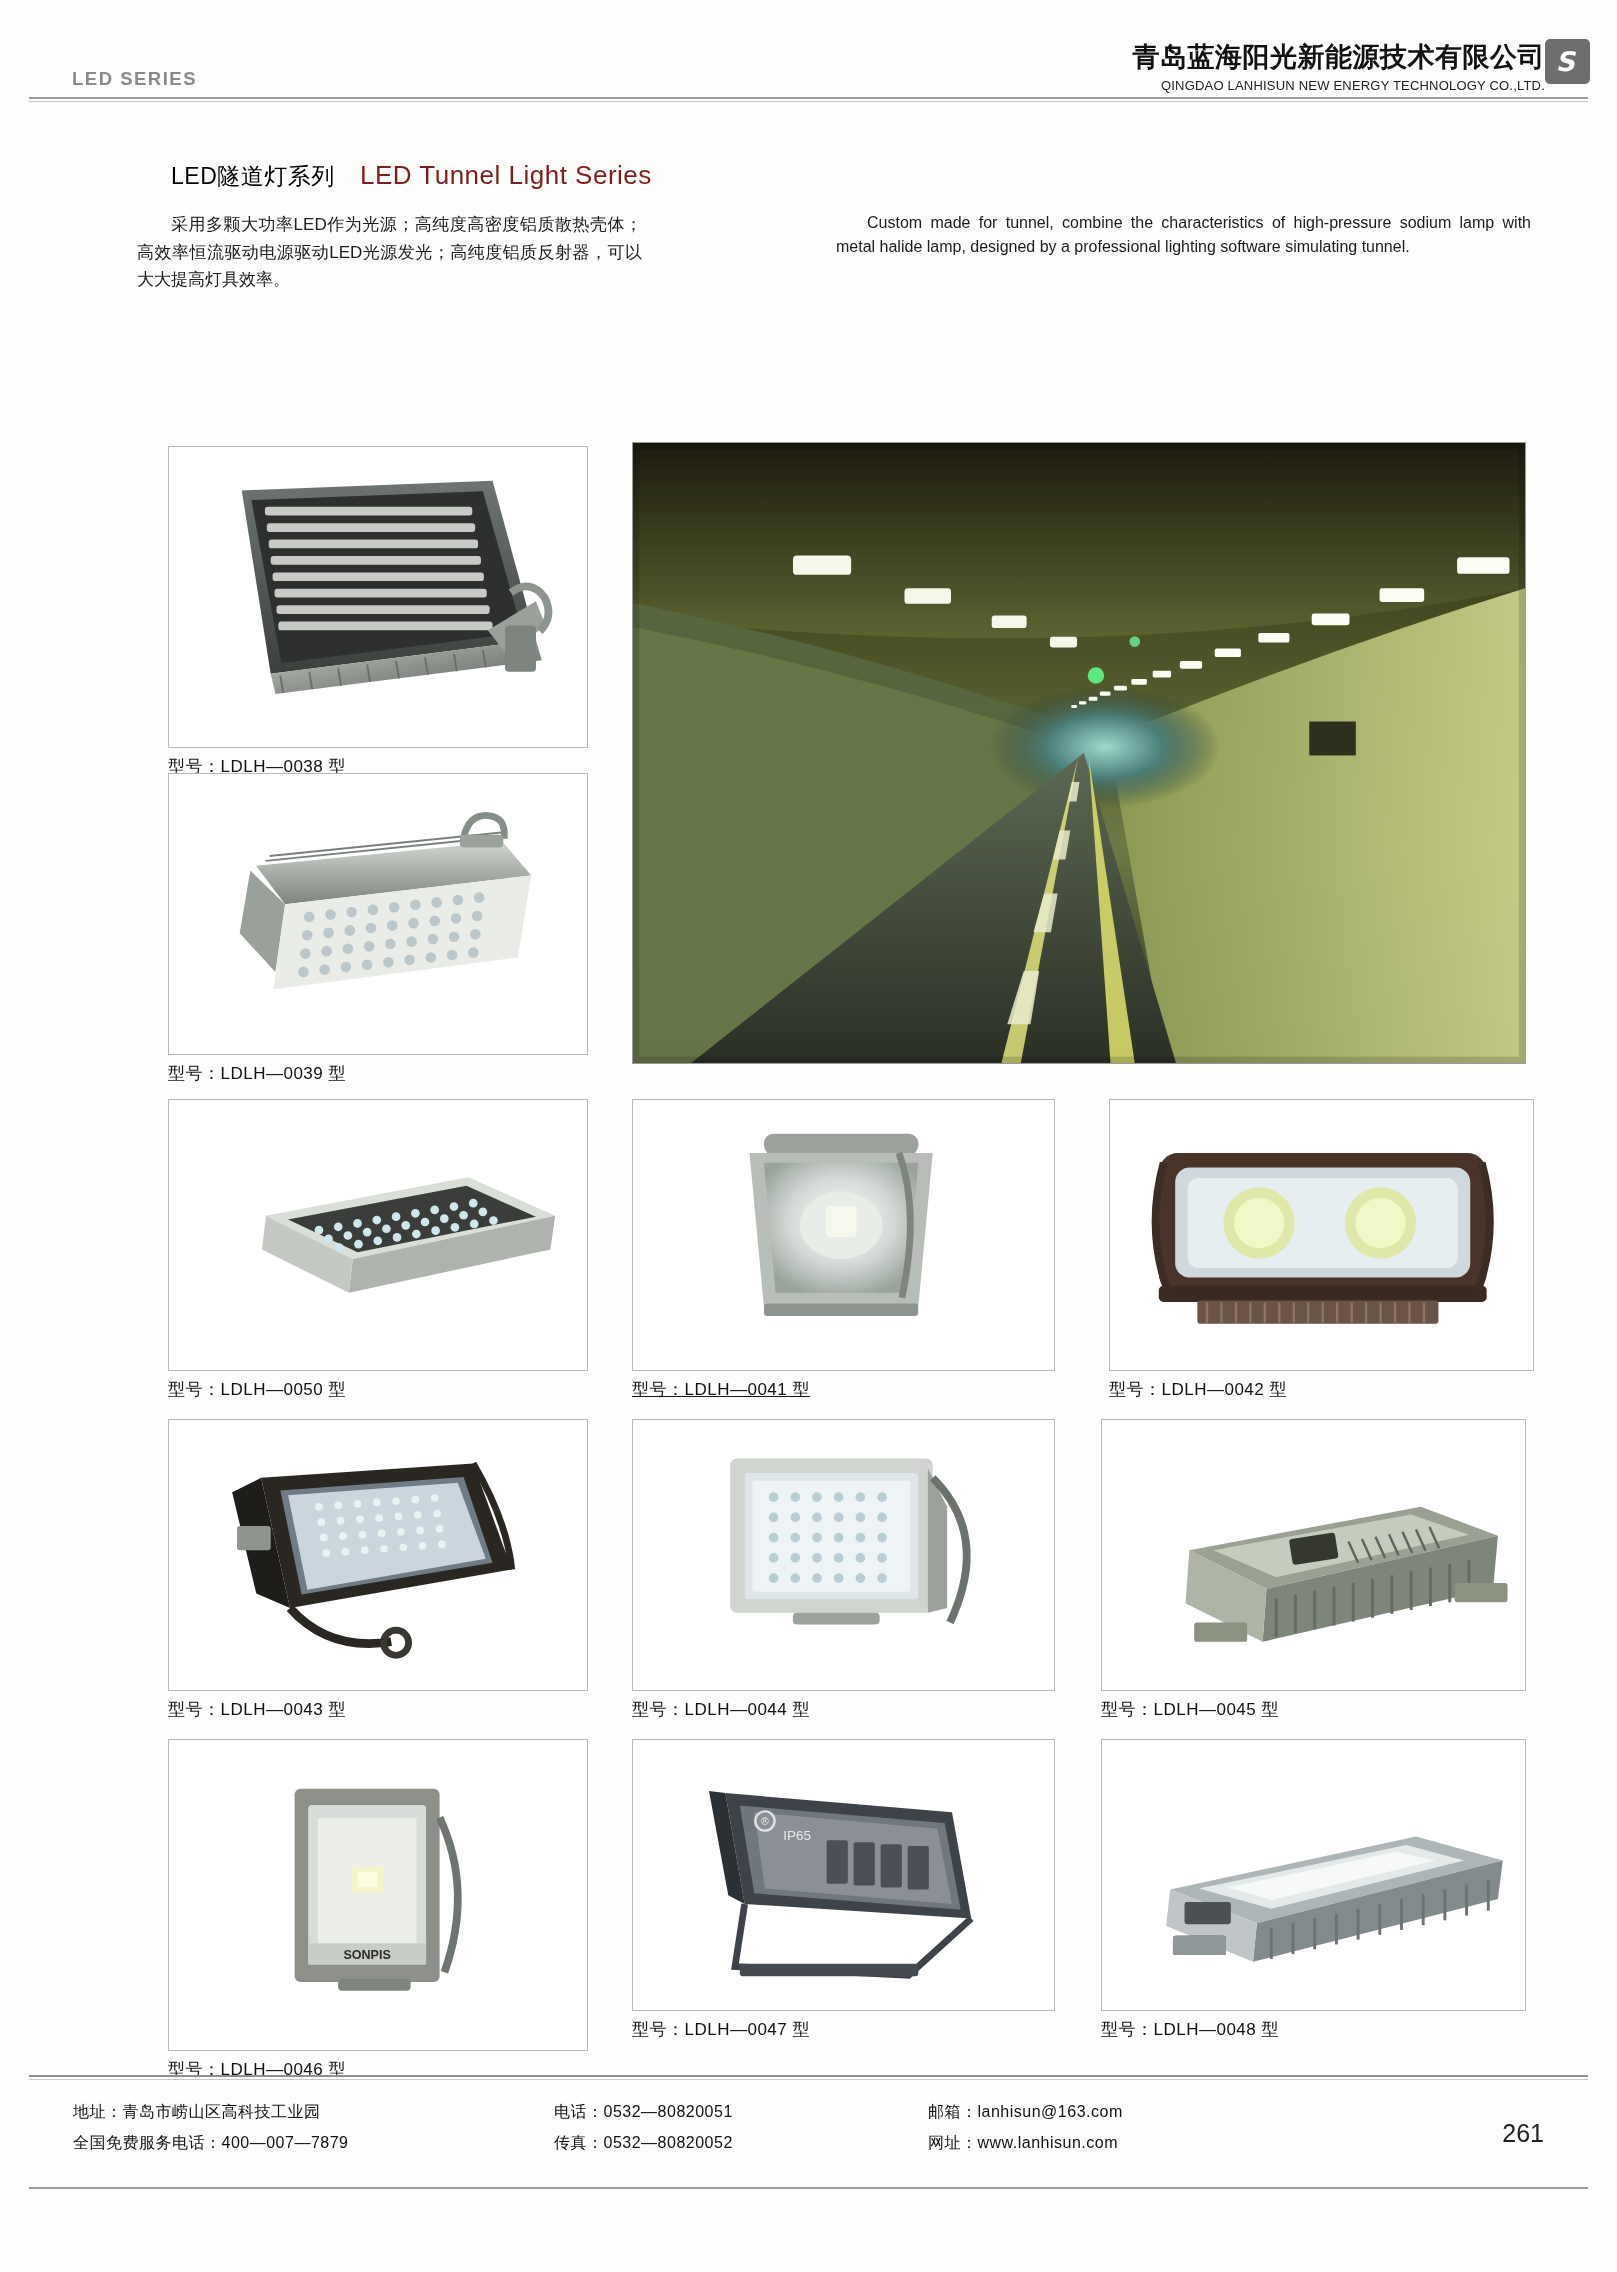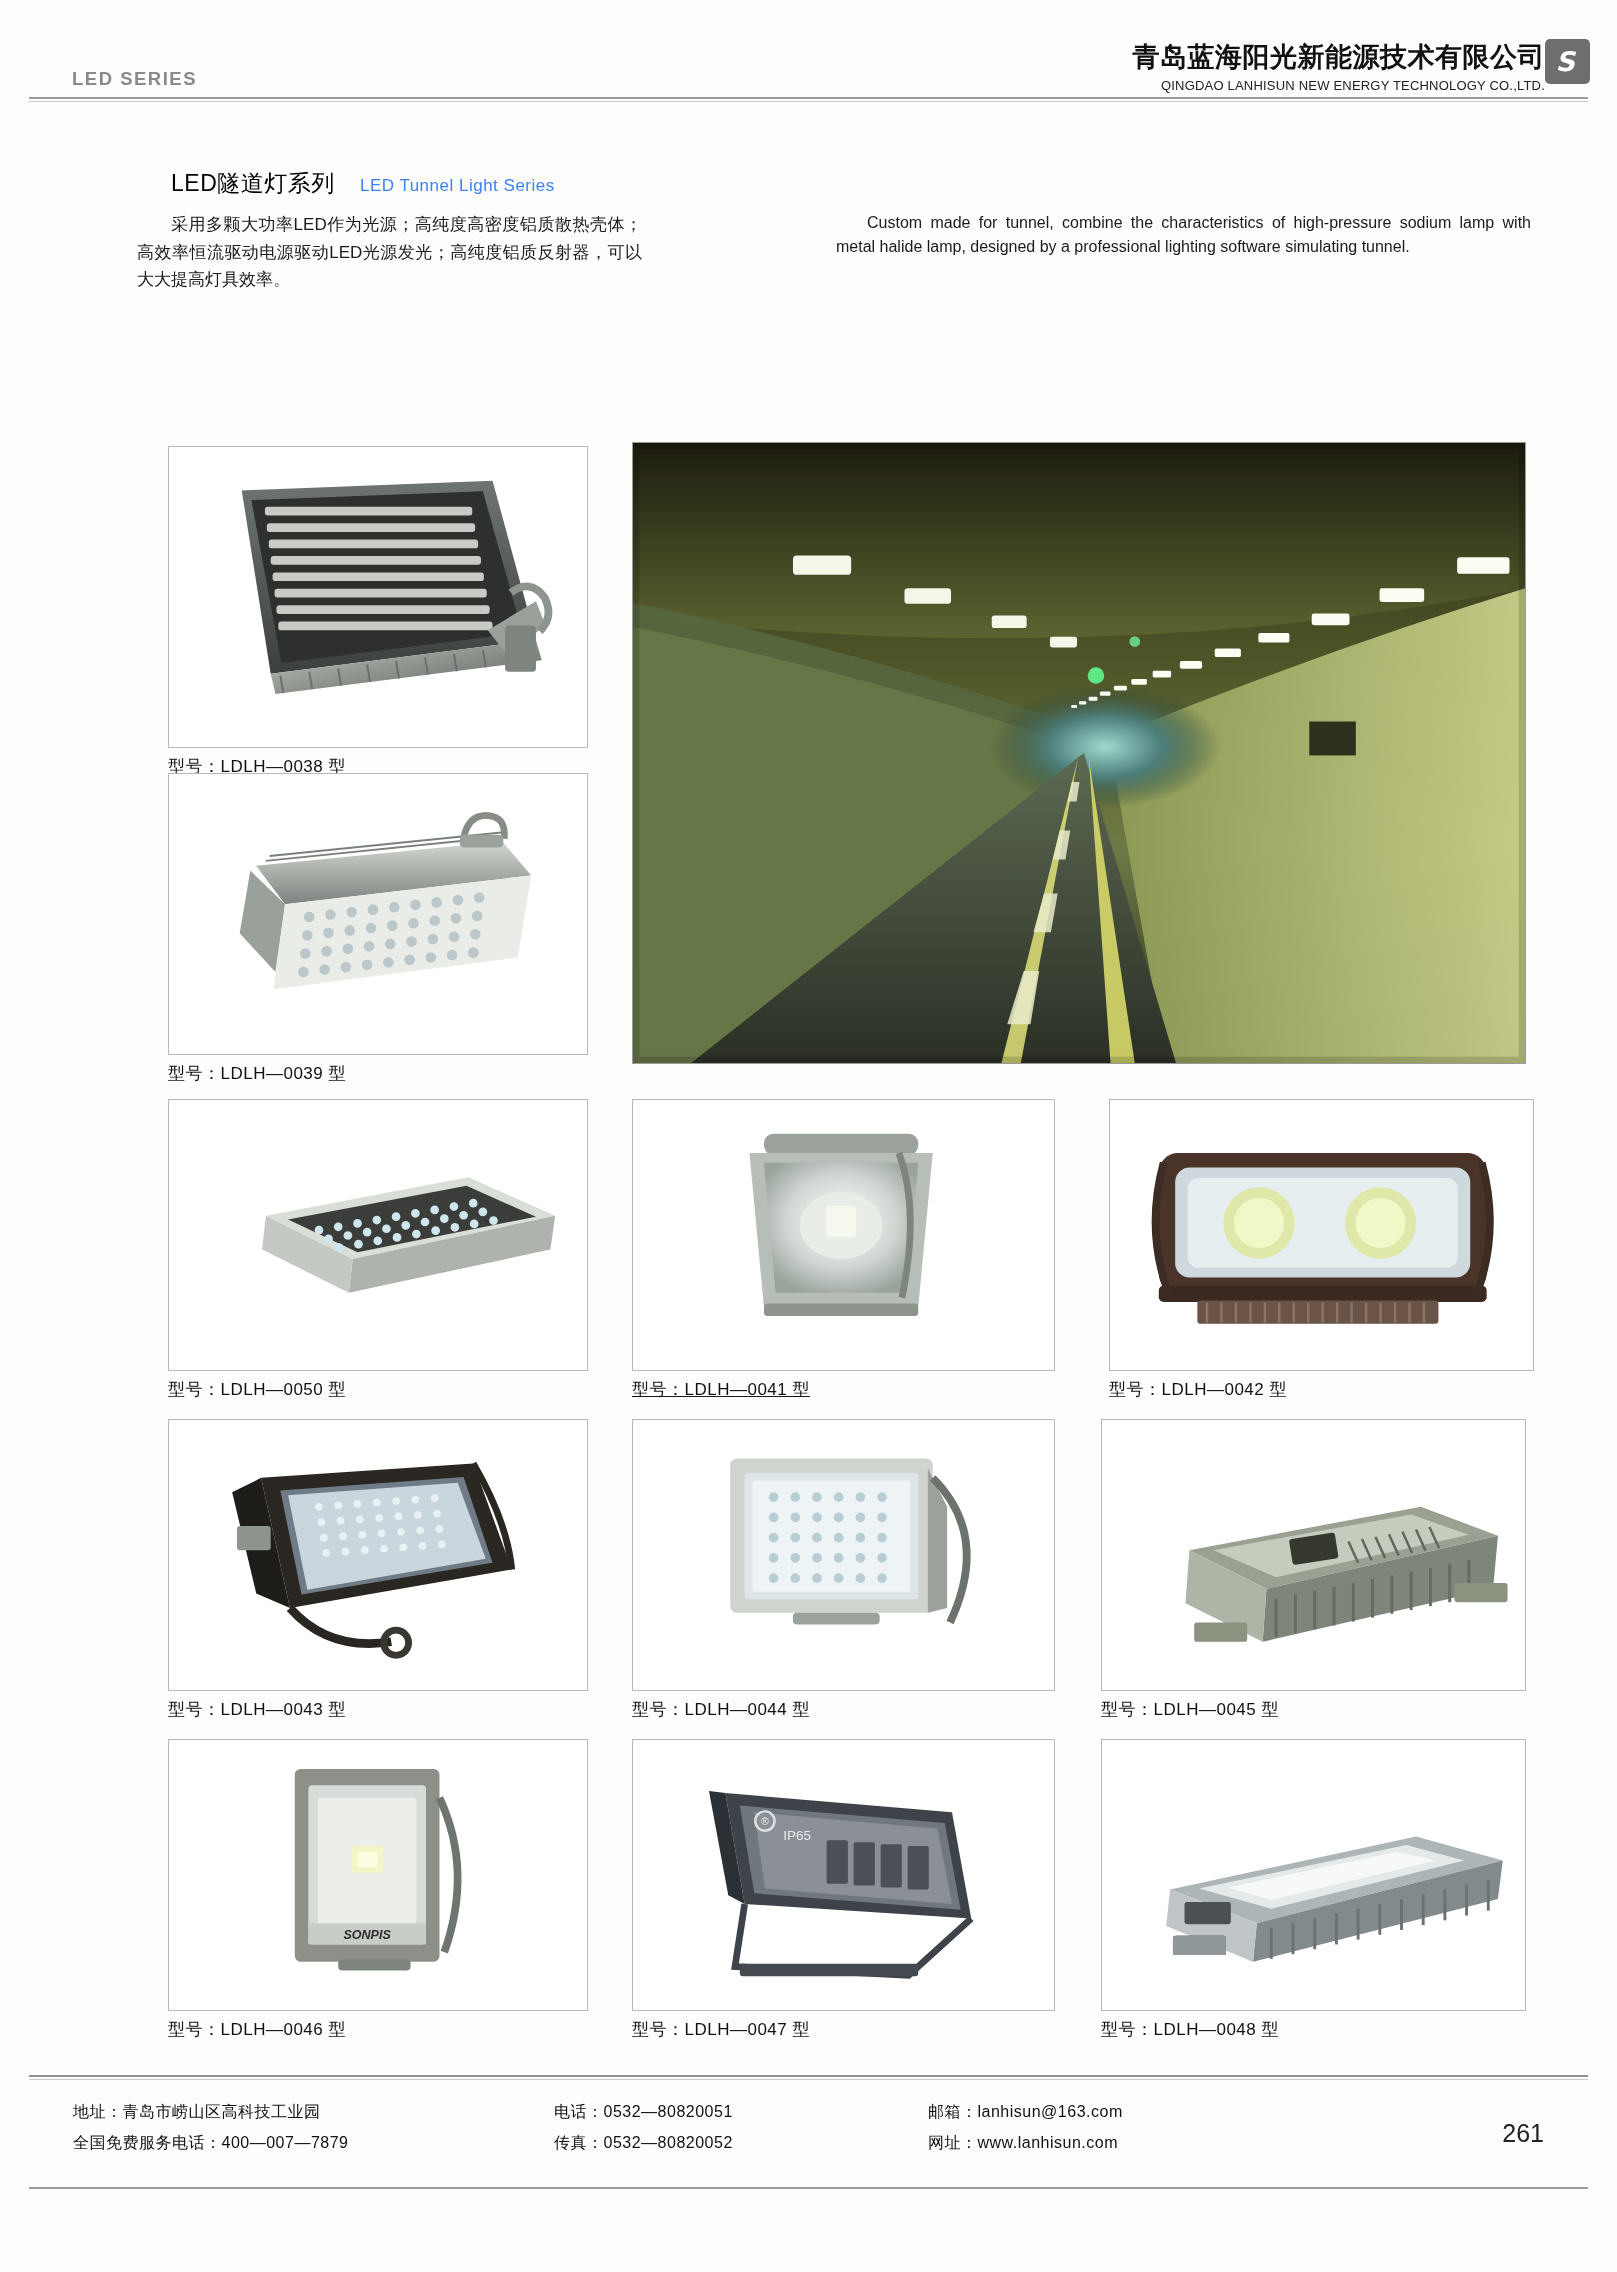--- a/index.html
+++ b/index.html
@@ -99,25 +99,24 @@
   }
   .title-cn {
     display: inline-block;
     font-size: 23px;
     font-weight: normal;
     color: #000000;
     letter-spacing: 0.5px;
   }
   .title-en {
     display: inline-block;
-    font-size: 17px;
-    color: #3b82f6;
+    font-size: 26px;
+    color: #7f1d1d;
     margin-left: 23px;
     letter-spacing: 0.5px;
-    margin-top: 16px;
   }
 
   
   .desc-cn {
     position: absolute;
     left: 137px;
     top: 211px;
     width: 505px;
     font-size: 17px;
     line-height: 1.62;
@@ -680,21 +679,21 @@
             </g>
             <rect x="130" y="300" width="110" height="40" rx="6" fill="#8b927f"></rect>
             <rect x="670" y="218" width="110" height="40" rx="6" fill="#8b927f"></rect>
           </g>
         </svg>
       </div>
       <div class="caption">型号：LDLH—0045 型</div>
     </div>
 
     <div class="cell" style="left:168px; top:1739px; width:420px;">
-      <div class="frame" style="width:420px; height:272px;font-style:italic;">
+      <div class="frame" style="width:420px; height:312px;">
         <svg class="art" viewBox="0 0 865 560" preserveAspectRatio="xMidYMid meet">
           <g transform="translate(230,50)">
             <rect x="30" y="10" width="300" height="400" rx="12" fill="#8d9088"></rect>
             <rect x="58" y="44" width="244" height="330" rx="8" fill="#d8dcd8"></rect>
             <rect x="78" y="70" width="204" height="278" rx="6" fill="#eceeea"></rect>
             <rect x="148" y="170" width="66" height="56" rx="6" fill="#f2f5c7"></rect>
             <rect x="160" y="182" width="42" height="32" rx="4" fill="#fbfde0"></rect>
             <rect x="58" y="330" width="244" height="44" fill="#c9cdc8"></rect>
             <text x="180" y="362" text-anchor="middle" font-family="Liberation Sans, sans-serif" font-size="26" font-weight="bold" fill="#2b2b2b">SONPIS</text>
             <path d="M330,70 q70,150 10,320" fill="none" stroke="#6e746e" stroke-width="16"></path>

